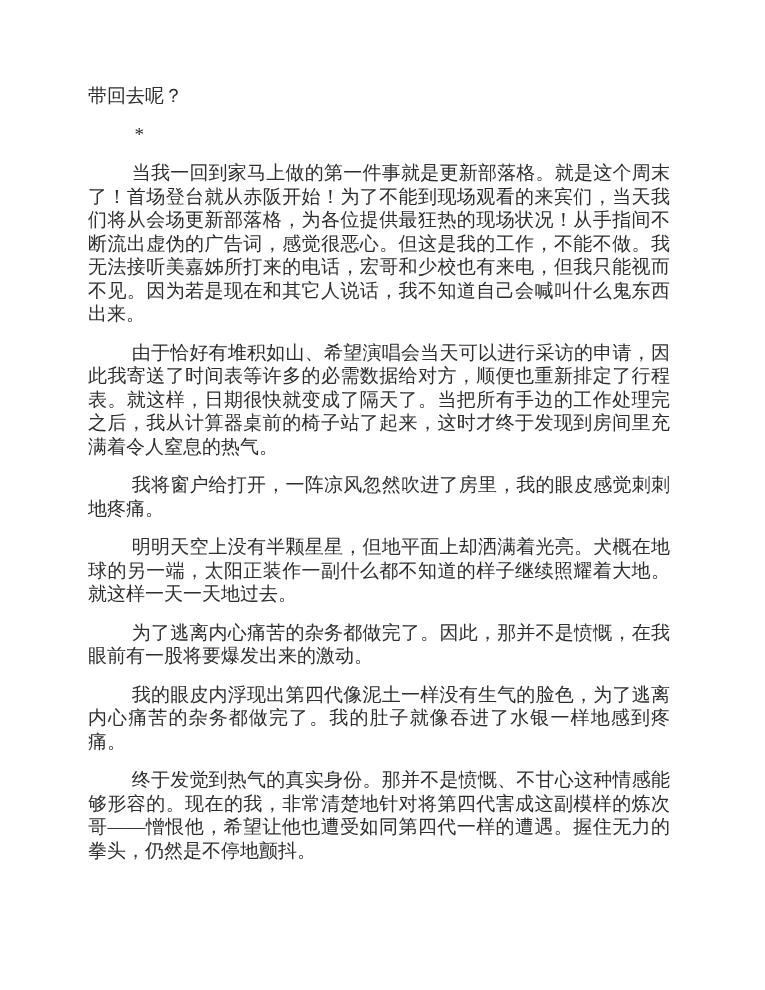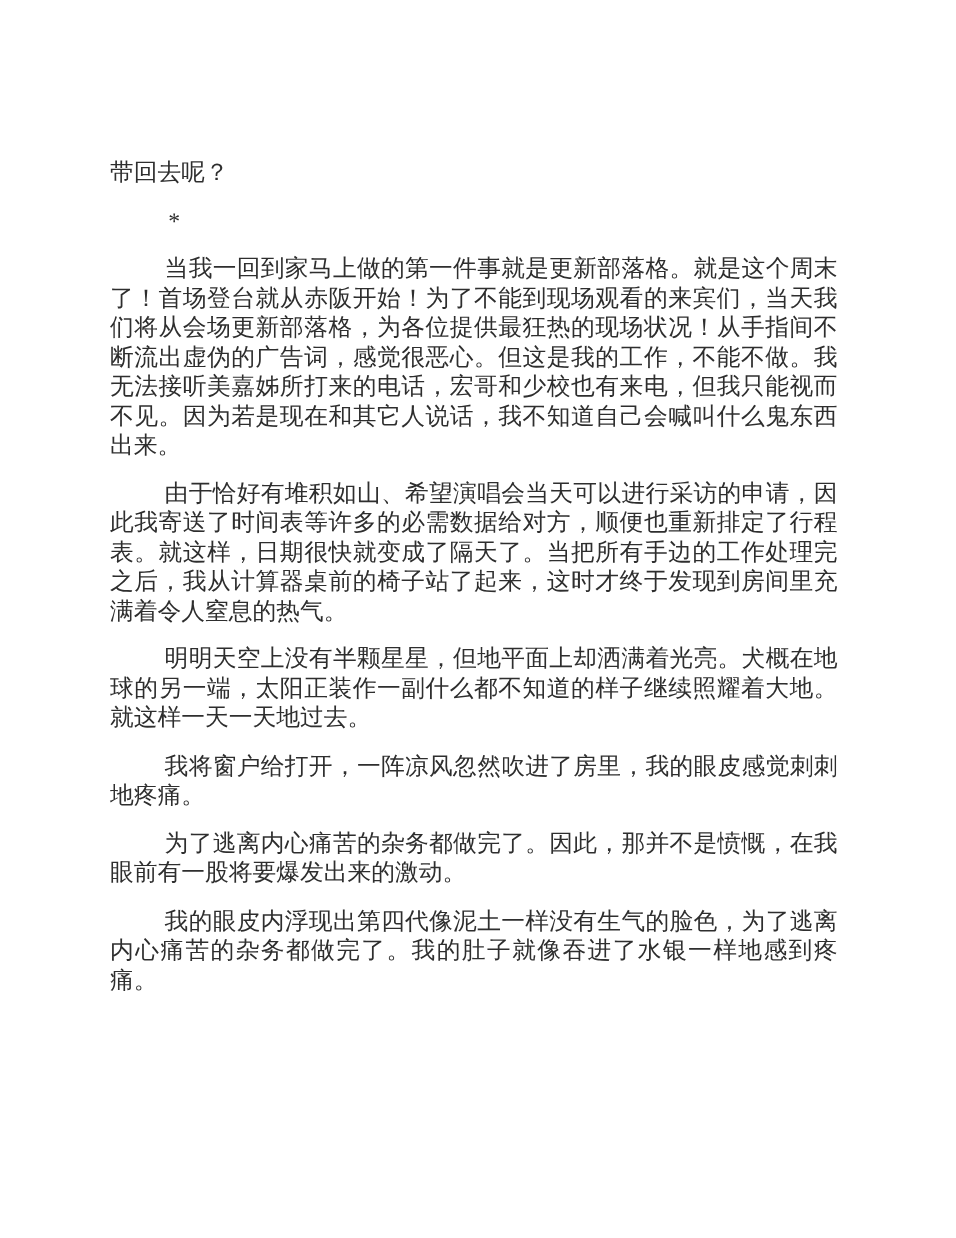--- a/index.html
+++ b/index.html
@@ -16,21 +16,20 @@
     position: relative;
     width: 765px;
     height: 990px;
     background: #ffffff;
   }
   .text-block {
     position: absolute;
     left: 88px;
     top: 84px;
     width: 582px;
-    margin-top: 43px;
   }
   .para {
     margin: 0 0 15px 0;
     font-family: "Liberation Serif", "DejaVu Serif", serif;
     font-size: 19px;
     line-height: 23.5px;
     color: #2e2e2e;
     text-align: justify;
     text-indent: 2.3em;
     letter-spacing: 0;
@@ -46,18 +45,19 @@
 </style>
 </head>
 <body>
 
 <div class="page">
   <div class="text-block">
     <p class="para no-indent">带回去呢？</p>
     <p class="para asterisk">*</p>
     <p class="para">当我一回到家马上做的第一件事就是更新部落格。就是这个周末了！首场登台就从赤阪开始！为了不能到现场观看的来宾们，当天我们将从会场更新部落格，为各位提供最狂热的现场状况！从手指间不断流出虚伪的广告词，感觉很恶心。但这是我的工作，不能不做。我无法接听美嘉姊所打来的电话，宏哥和少校也有来电，但我只能视而不见。因为若是现在和其它人说话，我不知道自己会喊叫什么鬼东西出来。</p>
     <p class="para">由于恰好有堆积如山、希望演唱会当天可以进行采访的申请，因此我寄送了时间表等许多的必需数据给对方，顺便也重新排定了行程表。就这样，日期很快就变成了隔天了。当把所有手边的工作处理完之后，我从计算器桌前的椅子站了起来，这时才终于发现到房间里充满着令人窒息的热气。</p>
+    <p class="para">我将窗户给打开，一阵凉风忽然吹进了房里，我的眼皮感觉刺刺地疼痛。</p>
     <p class="para">明明天空上没有半颗星星，但地平面上却洒满着光亮。犬概在地球的另一端，太阳正装作一副什么都不知道的样子继续照耀着大地。就这样一天一天地过去。</p>
-    <p class="para">我将窗户给打开，一阵凉风忽然吹进了房里，我的眼皮感觉刺刺地疼痛。</p>
     <p class="para">为了逃离内心痛苦的杂务都做完了。因此，那并不是愤慨，在我眼前有一股将要爆发出来的激动。</p>
     <p class="para">我的眼皮内浮现出第四代像泥土一样没有生气的脸色，为了逃离内心痛苦的杂务都做完了。我的肚子就像吞进了水银一样地感到疼痛。</p>
+    <p class="para">终于发觉到热气的真实身份。那并不是愤慨、不甘心这种情感能够形容的。现在的我，非常清楚地针对将第四代害成这副模样的炼次哥——憎恨他，希望让他也遭受如同第四代一样的遭遇。握住无力的拳头，仍然是不停地颤抖。</p>
   </div>
 </div>
 
 </body></html>

